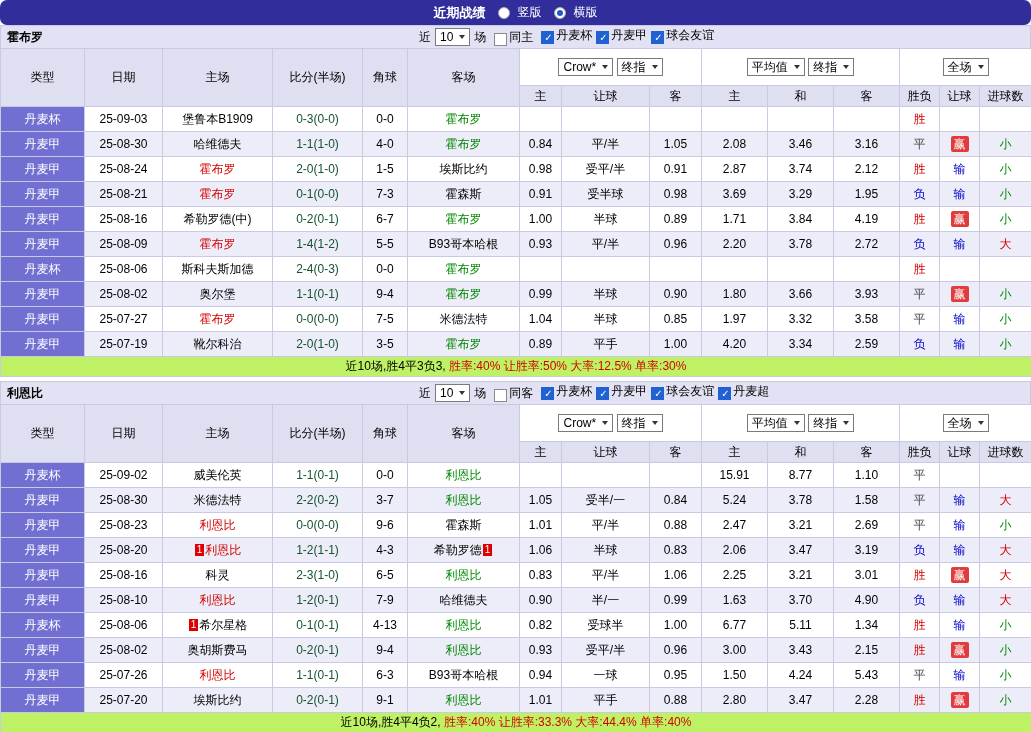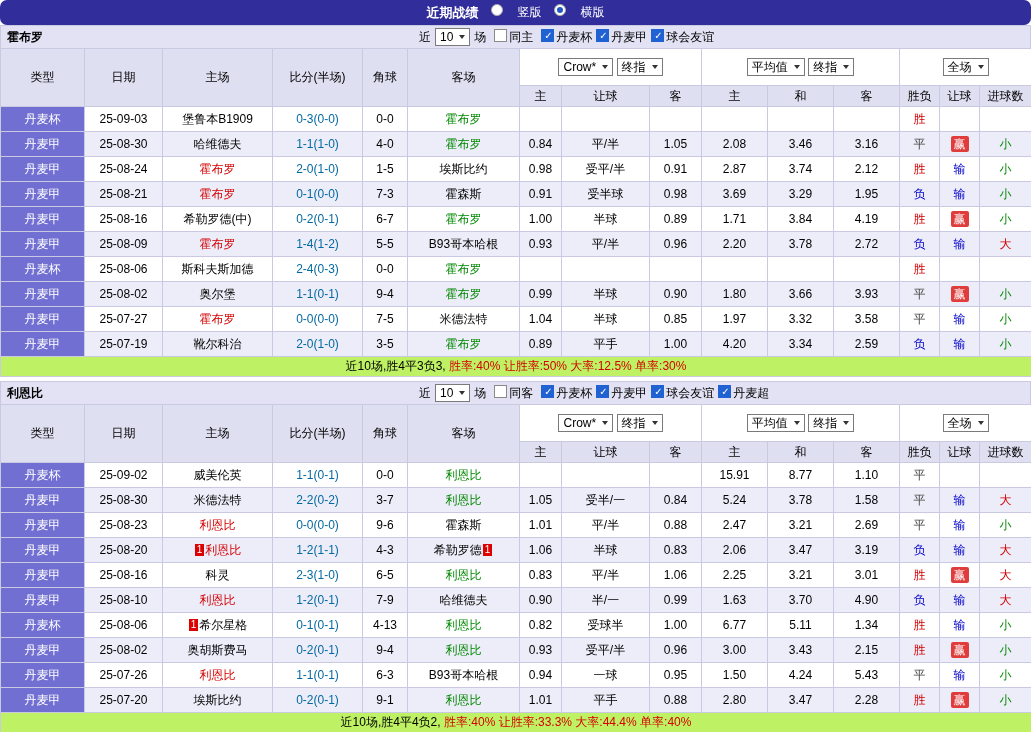--- a/index.html
+++ b/index.html
@@ -15,21 +15,21 @@
   .title-bar {
     background: #312d9b;
     height: 25px;
     display: flex;
     align-items: center;
     justify-content: center;
     gap: 12px;
     border-radius: 7px;
   }
   .tb-title { color: #fff; font-weight: bold; font-size: 13px; }
-  .radio-wrap { display: inline-flex; align-items: flex-start; gap: 15px; color: #fff; cursor: pointer; }
+  .radio-wrap { display: inline-flex; align-items: center; gap: 8px; color: #fff; cursor: pointer; }
   .rb {
     width: 12px; height: 12px; border-radius: 50%;
     background: #fff; border: 1px solid #aaa; position: relative; display: inline-block;
   }
   .rb.checked::after {
     content: ""; position: absolute; left: 2px; top: 2px;
     width: 6px; height: 6px; border-radius: 50%; background: #2458c8;
   }
   
   .filter-row {
@@ -46,34 +46,34 @@
   .sel {
     display: inline-flex; align-items: center;
     border: 1px solid #7a7a7a; background: #fff;
     height: 18px; padding: 0 4px; gap: 6px; cursor: pointer;
   }
   .sel .arrow {
     width: 0; height: 0;
     border-left: 3px solid transparent; border-right: 3px solid transparent;
     border-top: 4px solid #333;
   }
-  .cb-wrap { display: inline-flex; align-items: flex-start; gap: 2px; cursor: pointer; margin-left: 4px; }
+  .cb-wrap { display: inline-flex; align-items: flex-end; gap: 2px; cursor: pointer; margin-left: 4px; }
   .cb { width: 13px; height: 13px; border: 1px solid #8a8a8a; background: #fff; display: inline-block; position: relative; }
   .cb.checked { background: #2162d2; border-color: #2162d2; }
   .cb.checked::after { content: "\2713"; position: absolute; color: #fff; font-size: 10px; left: 2px; top: 0; font-weight: bold; }
   
   .grid { border-collapse: collapse; table-layout: fixed; width: 1031px; }
   .grid th, .grid td { border: 1px solid #c9c9e2; text-align: center; overflow: hidden; white-space: nowrap; padding: 0 1px; }
   .grid thead th { background: #dfdff2; font-weight: normal; height: 21px; }
   .grid thead tr:first-child th { height: 37px; }
   .grid thead th.th-drop { background: #fff !important; }
   .grid tbody td { height: 25px; background: #fff; }
   .grid tbody tr:nth-child(even) td { background: #ededf9; }
   .grid td.c-type { background: #7170d2 !important; color: #fff; }
-  .c-score { color: #0369a1; }
+  .c-score { color: #14532d; }
   .tm-self-home { color: #d40000; }
   .tm-self-away { color: #008800; }
   .v-win { color: #d40000; }
   .v-draw { color: #444; }
   .v-loss { color: #0000cc; }
   .v-lwin { background: #e03c3c; color: #fff; padding: 1px 3px; border-radius: 2px; }
   .v-lloss { color: #0000cc; }
   .v-big { color: #d40000; }
   .v-small { color: #008800; }
   .badge1 {

